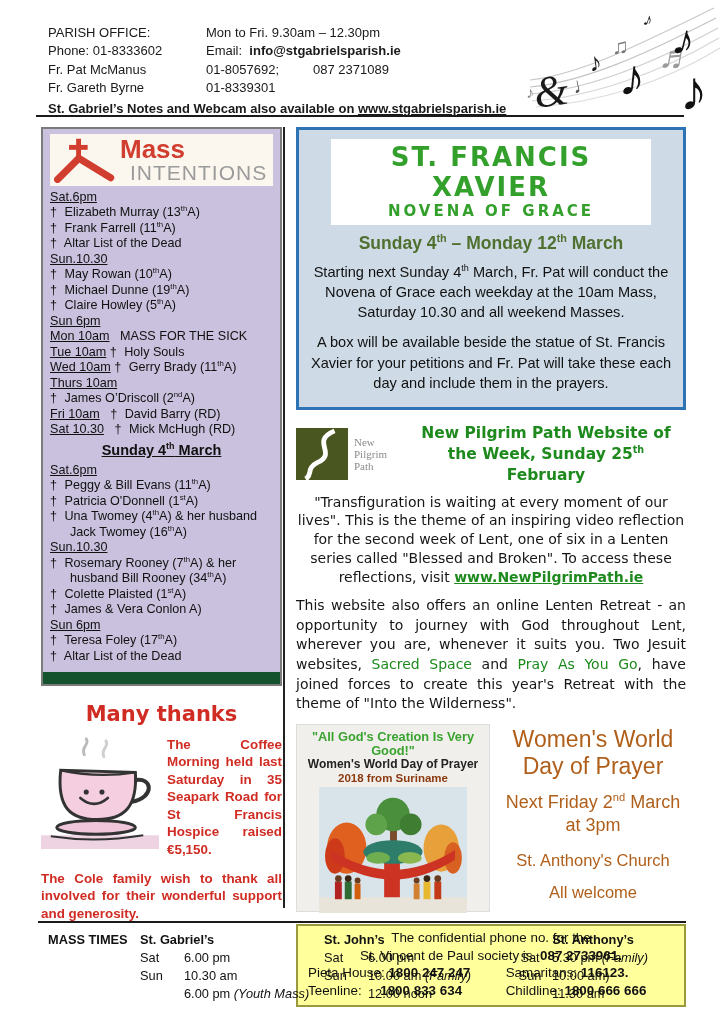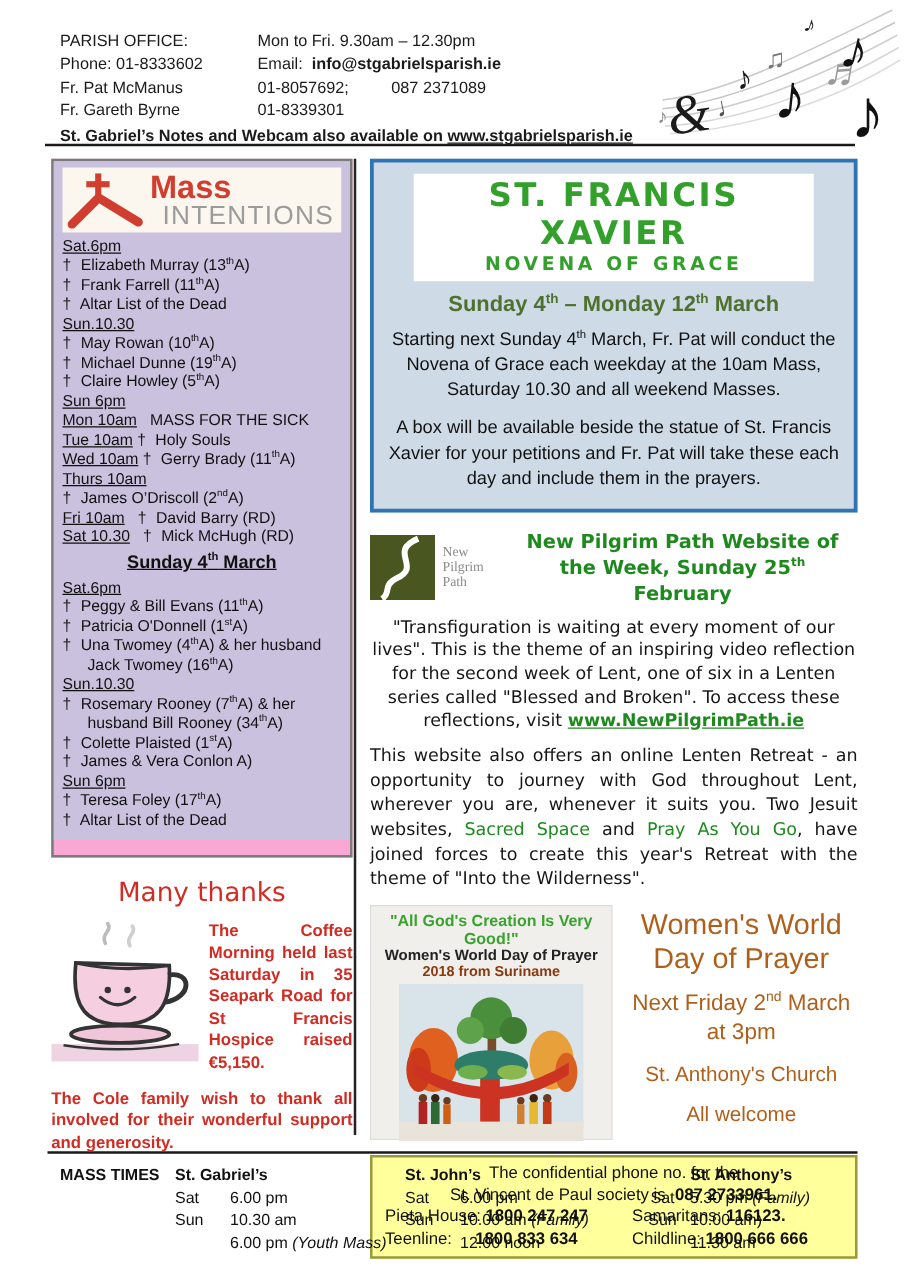--- a/index.html
+++ b/index.html
@@ -18,33 +18,33 @@
   .music { position:absolute; left:522px; top:2px; width:198px; height:114px; }
 
   
   .top-rule    { position:absolute; left:36px;  top:115px; width:648px; border-top:2px solid #1a1a1a; }
   .vsep        { position:absolute; left:283px; top:127px; height:781px; border-left:2px solid #222; }
   .bottom-rule { position:absolute; left:38px;  top:921px; width:648px; border-top:2px solid #1a1a1a; }
 
   
   .left-col { position:absolute; left:41px; top:127px; width:241px; }
 
-  .mi-box { border:2px solid var(--mass_box_border,#7b7b7b); background:#f9a8d4; padding-bottom:12px; }
+  .mi-box { border:2px solid var(--mass_box_border,#7b7b7b); background:#14532d; padding-bottom:12px; }
   .mi-inner { background:var(--mass_box_bg,#c9c1dd); padding:5px 7px 8px; }
   .mi-logo { background:#fbf6ee; margin-bottom:4px; padding:3px 4px; display:flex; align-items:center; gap:4px; }
   .mi-logo-icon { width:62px; height:46px; flex:none; }
   .mi-logo-w1 { color:var(--logo_red,#d13d2e); font-weight:bold; font-size:26px; line-height:0.95; }
   .mi-logo-w2 { color:#9b9b9b; font-size:21px; letter-spacing:1px; margin-left:10px; line-height:1; }
   .mi-heading { text-align:center; font-weight:bold; font-size:14.5px; text-decoration:underline; margin:4px 0 5px; color:#111; }
   .mi-line { font-size:12.6px; line-height:1.23; padding-left:20px; text-indent:-20px; color:#111; }
   .u { text-decoration:underline; }
   .dag { margin-right:4px; }
 
   .thanks { margin-top:16px; color:var(--red_text,#d02c23); }
-  .thanks-title { text-align:center; font-weight:normal; font-size:21px; font-family:"DejaVu Sans",sans-serif; margin-bottom:10px; }
+  .thanks-title { text-align:center; font-weight:bold; font-size:21px; font-family:"DejaVu Sans",sans-serif; margin-bottom:10px; }
   .thanks-row { display:flex; gap:8px; }
   .cup-svg { width:118px; height:114px; flex:none; }
   .thanks-body, .thanks-foot { font-size:13.4px; font-weight:bold; text-align:justify; line-height:1.3; }
   .thanks-foot { margin-top:12px; }
 
   
   .right-col { position:absolute; left:296px; top:127px; width:390px; }
 
   .novena-box { border:3px solid var(--novena_border,#2e74b5); background:var(--novena_bg,#cedbe7); padding:8px 10px 4px; text-align:center; }
   .novena-banner { background:#fff; width:88%; margin:1px auto 8px; padding:3px 2px 5px; }

